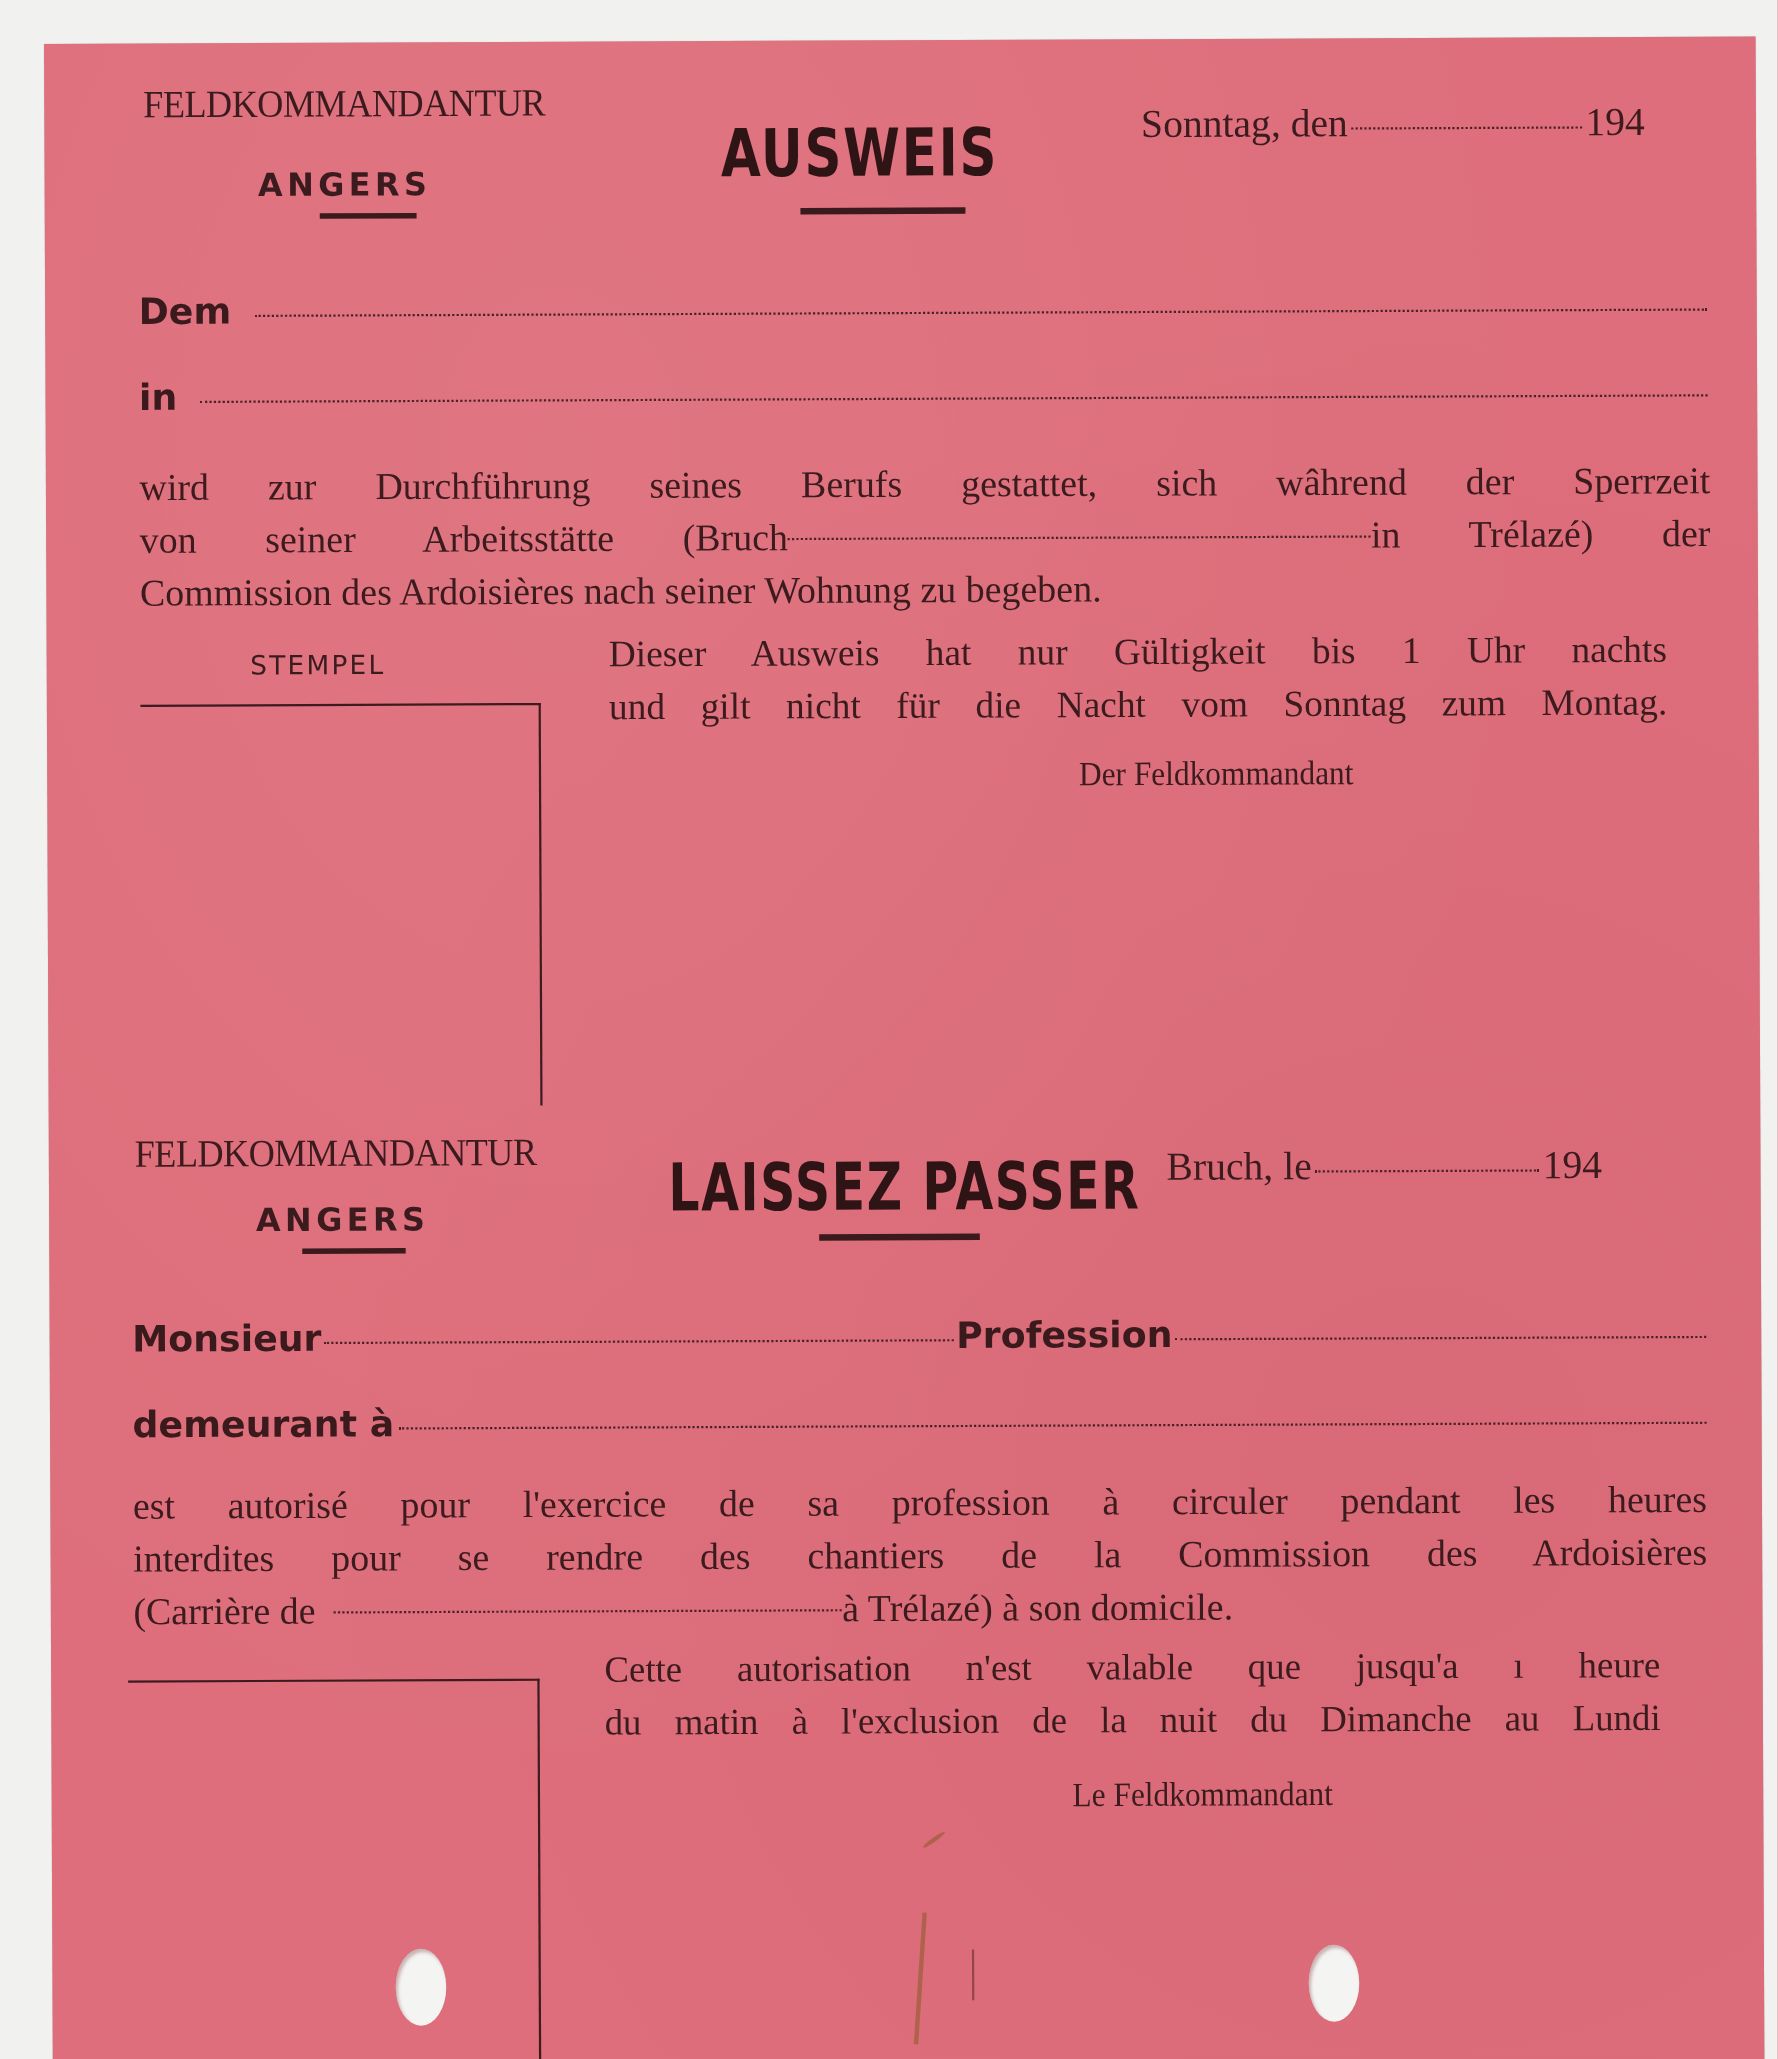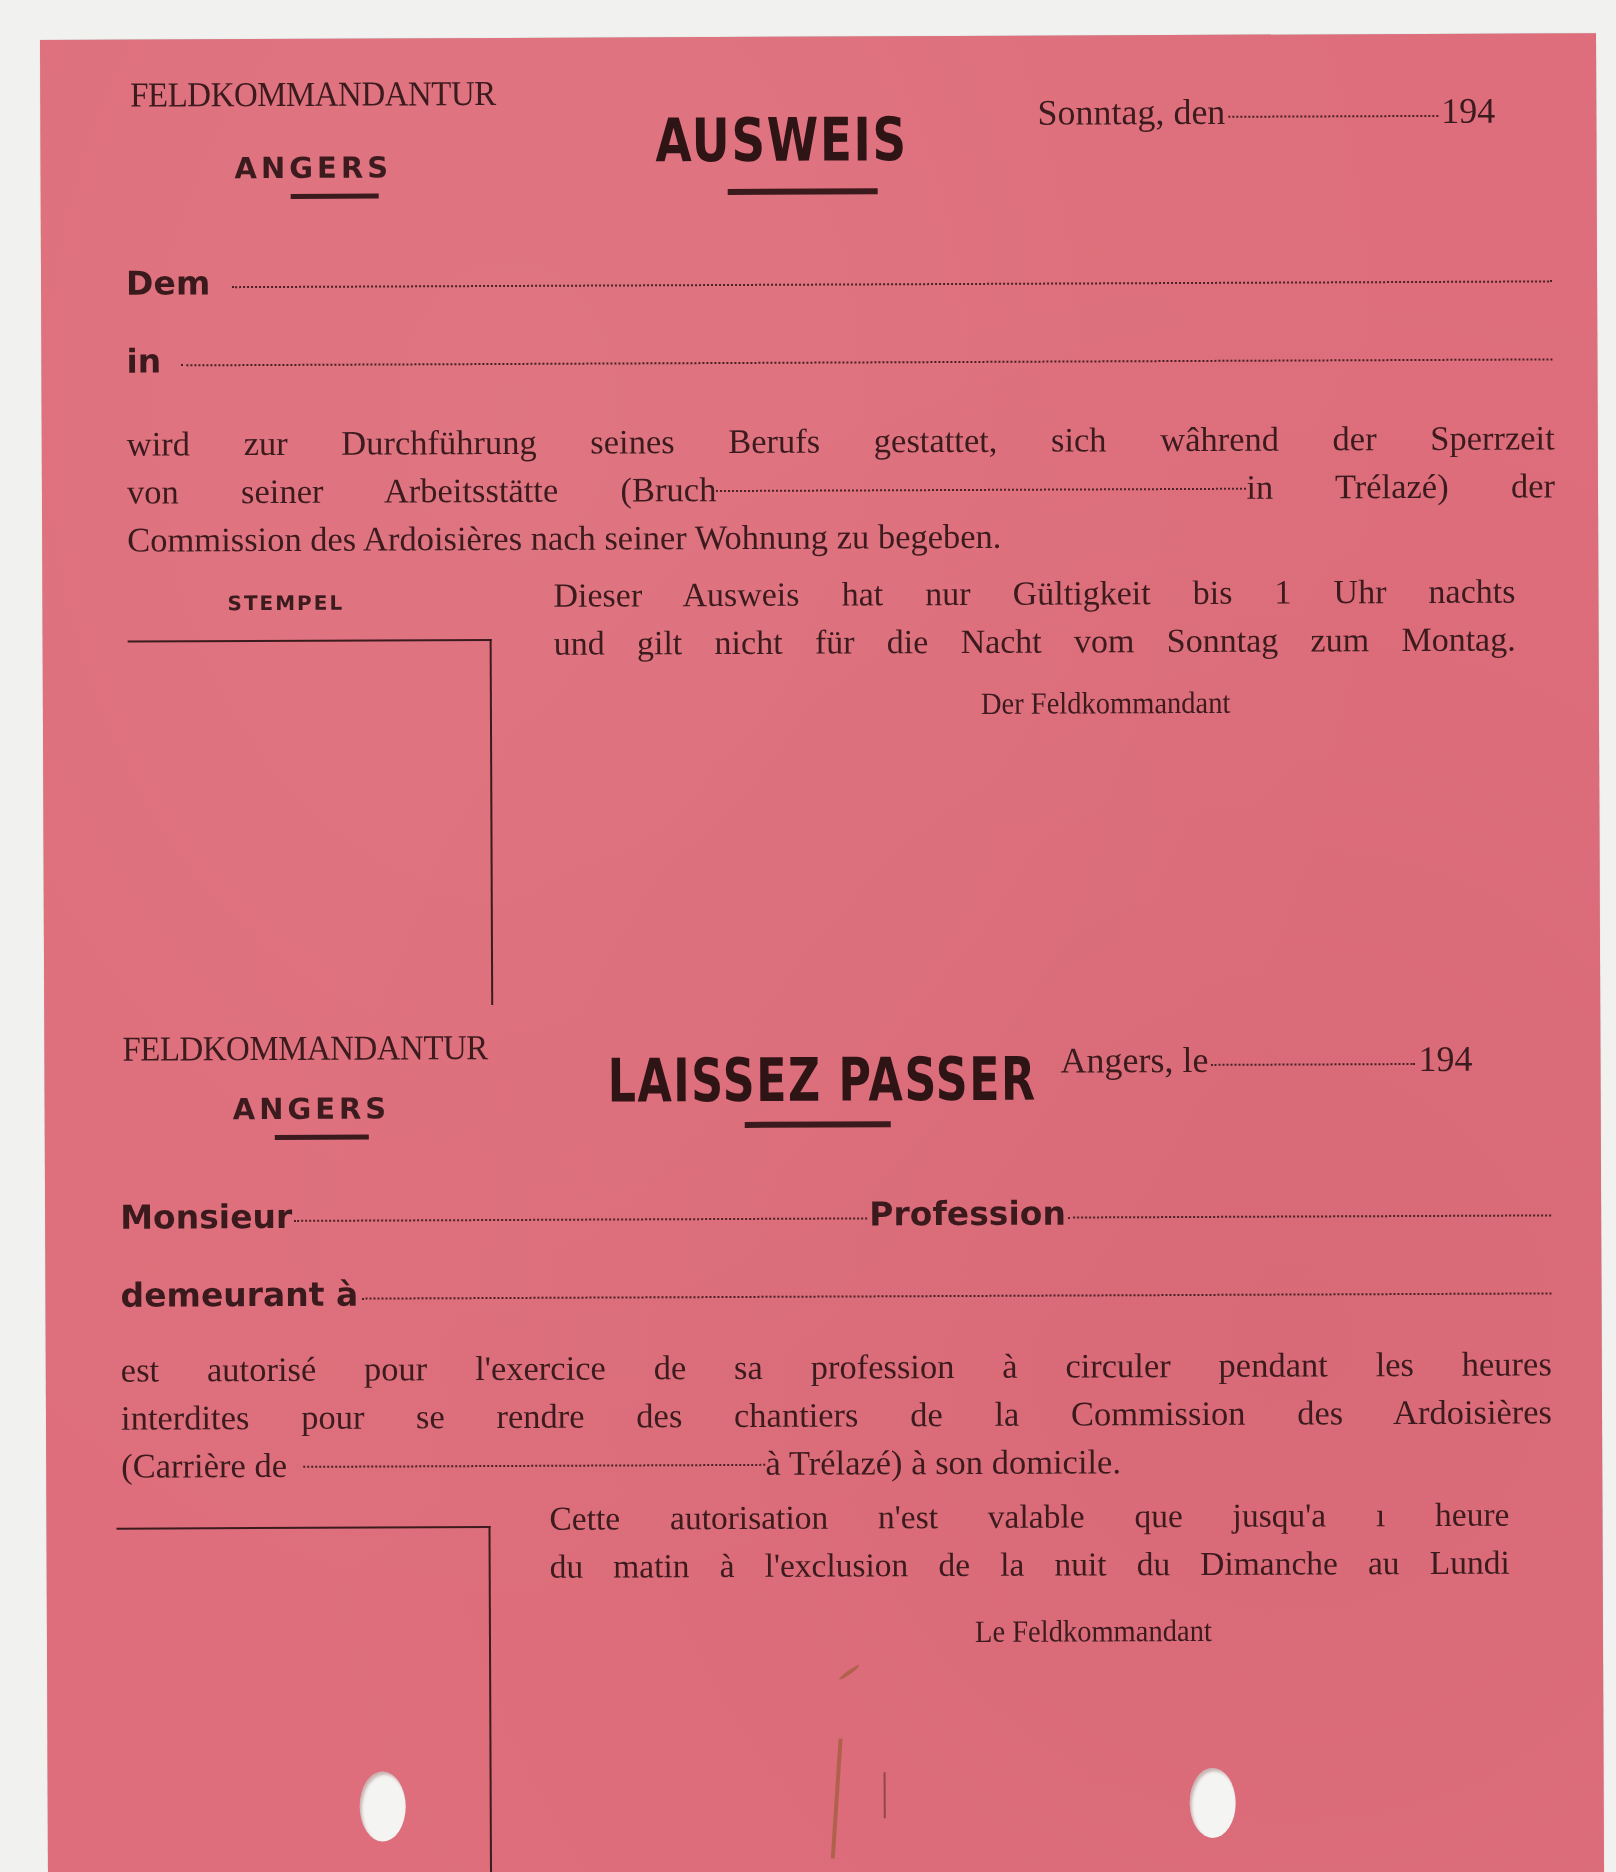--- a/index.html
+++ b/index.html
@@ -39,21 +39,21 @@
       font-family: "DejaVu Sans", sans-serif; font-weight: bold; font-size: 33px; color: #3a1a1c;
     }
     .fillrow { display: flex; align-items: baseline; }
     .fill { flex: 1; border-bottom: 2px dotted #4a2226; height: 1px; position: relative; top: -6px; margin-left: 10px; }
     .para {
       font-family: "Liberation Serif", serif; font-size: 34.5px; color: #3b1b1e;
       text-align: justify; text-align-last: justify;
     }
     .para-line { display: block; width: 100%; height: 48px; line-height: 48px; text-align: justify; text-align-last: justify; white-space: nowrap; }
     .inline-fill { display: inline-block; border-bottom: 2px dotted #4a2226; height: 1px; vertical-align: 9px; }
-    .stempel { font-family: "DejaVu Sans", sans-serif; font-weight: bold; font-size: 20px; letter-spacing: 2px; color: #3b1b1e; }
+    .stempel { font-family: "DejaVu Sans", sans-serif; font-weight: normal; font-size: 24px; letter-spacing: 2px; color: #3b1b1e; }
     .hline { position: absolute; height: 2px; background: #3b1b1e; }
     .vline { position: absolute; width: 2px; background: #3b1b1e; }
     .notice { font-family: "Liberation Serif", serif; font-size: 34px; color: #3b1b1e; }
     .notice .ln { display: block; height: 48px; line-height: 48px; text-align: justify; text-align-last: justify; white-space: nowrap; }
     .sig { font-family: "Liberation Serif", serif; font-size: 31px; color: #3b1b1e; transform: scaleX(0.92); transform-origin: 0 0; }
     .hole {
       position: absolute; width: 46px; height: 70px; border-radius: 50%;
       background: #f4f4f2; box-shadow: inset 2px 3px 3px rgba(120,60,60,0.35);
     }
     .stain { position: absolute; background: rgba(140,90,40,0.55); }
@@ -104,21 +104,21 @@
   <div class="abs sig" style="left:938px; top:650px;">Der   Feldkommandant</div>
 
   <div class="abs office" style="left:78px; top:990px;">FELDKOMMANDANTUR</div>
   <div class="abs city" style="left:188px; top:1053px;">ANGERS</div>
   <div class="rule" style="left:230px; top:1096px; width:94px; height:5px;"></div>
 
   <div class="abs title" style="left:563px; top:1008px; transform:scaleX(0.74);">LAISSEZ PASSER</div>
   <div class="rule" style="left:700px; top:1085px; width:146px; height:6px;"></div>
 
   <div class="abs dateline" style="left:1016px; top:1004px;">
-    <span>Angers, le</span>
+    <span>Bruch, le</span>
     <span class="dots" style="width:204px;"></span>
     <span>194</span>
   </div>
 
   <div class="abs fillrow" style="left:75px; top:1158px; width:1431px;">
     <span class="label">Monsieur</span>
     <span class="fill" style="margin-left:2px; flex:0 0 573px;"></span>
     <span class="label" style="margin-left:2px;text-align:center;">Profession</span>
     <span class="fill" style="margin-left:2px;"></span>
   </div>

